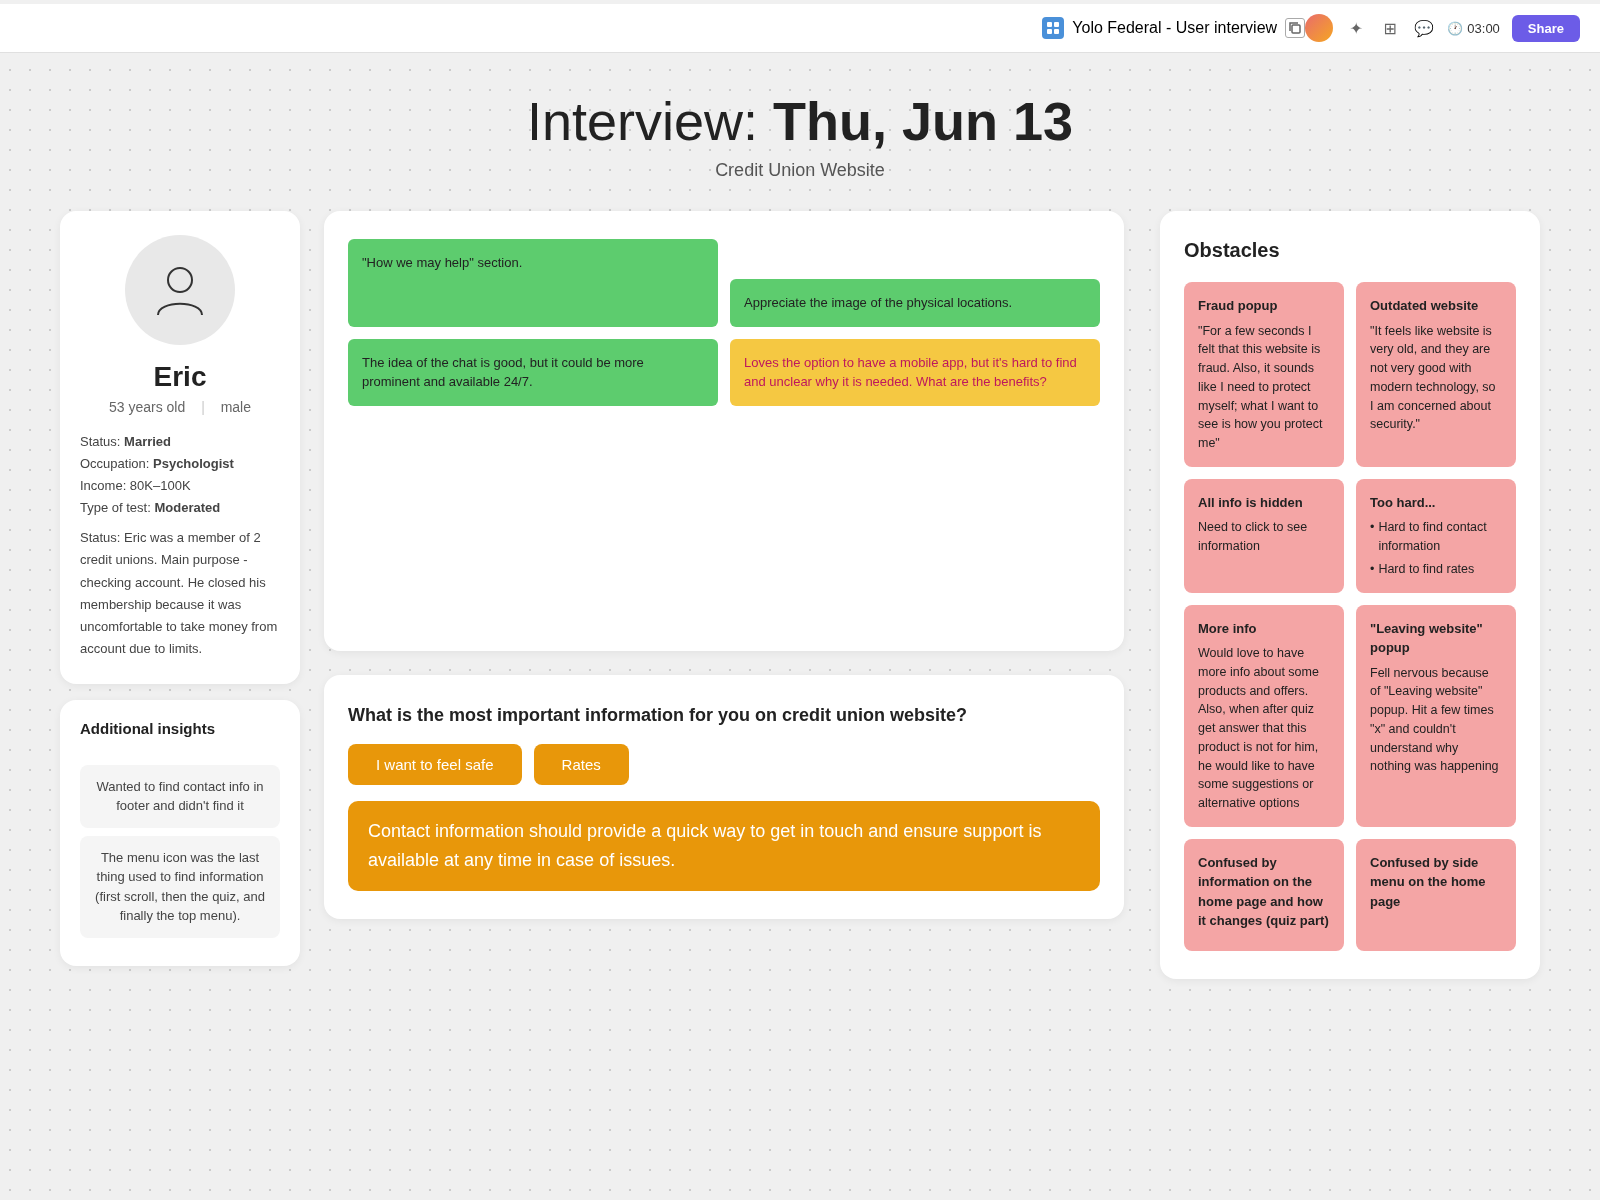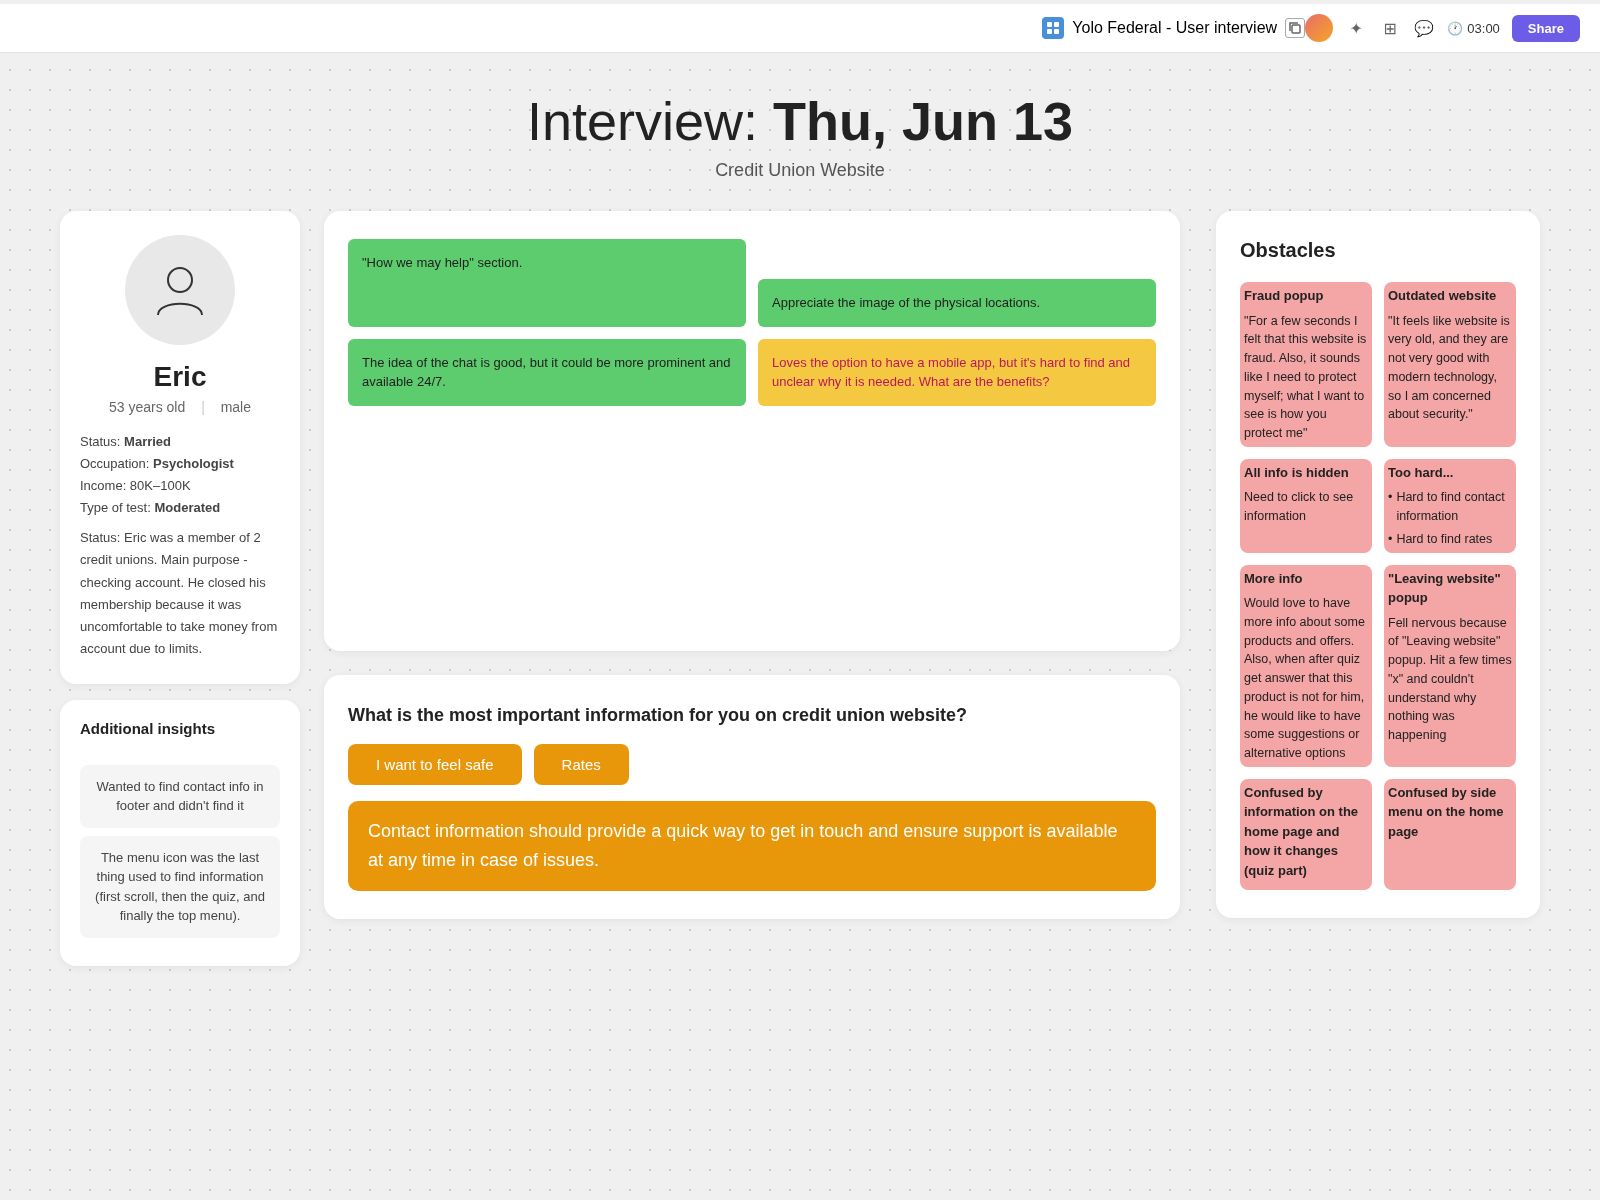--- a/index.html
+++ b/index.html
@@ -260,39 +260,39 @@
       background: #e8970a;
       color: white;
       border-radius: 10px;
       padding: 16px 20px;
       font-size: 18px;
       line-height: 1.6;
     }
 
     
     .right-col {
-      width: 324px;
+      width: 380px;
       flex-shrink: 0;
       margin-left: 12px;
     }
     .obstacles-card {
       background: white;
       border-radius: 16px;
       padding: 28px 24px;
       box-shadow: 0 2px 8px rgba(0,0,0,0.06);
     }
     .obstacles-grid {
       display: grid;
       grid-template-columns: 1fr 1fr;
       gap: 12px;
     }
     .obstacle-item {
       background: #f4a5a5;
       border-radius: 8px;
-      padding: 4px;
+      padding: 14px;
       font-size: 12.5px;
       color: #222;
       line-height: 1.5;
     }
     .obstacle-title {
       font-weight: 700;
       font-size: 13px;
       margin-bottom: 6px;
       color: #222;
     }

